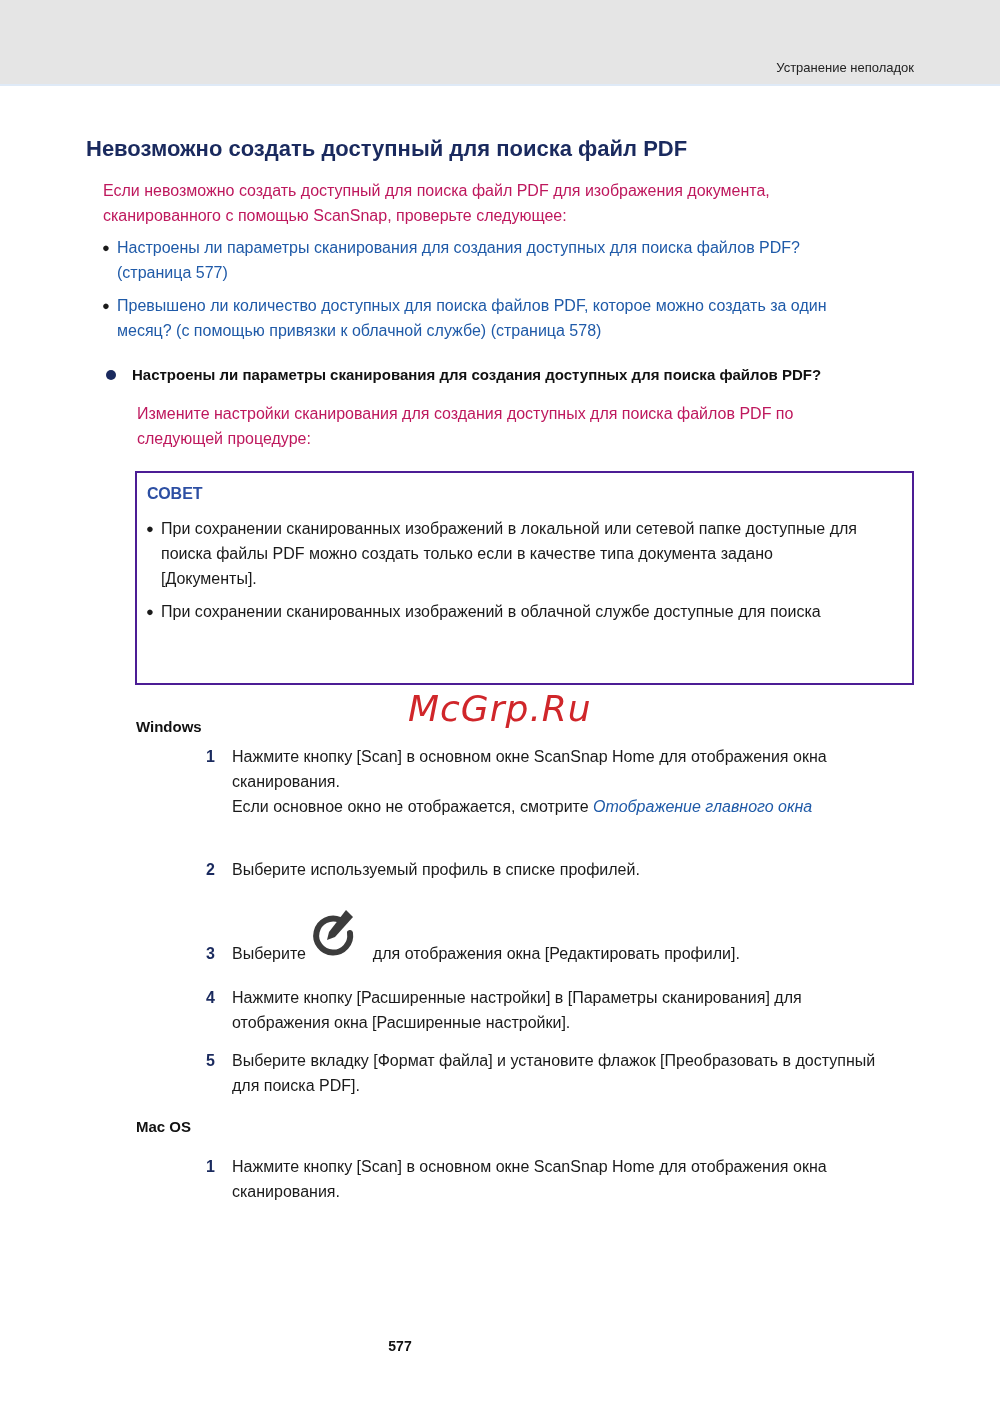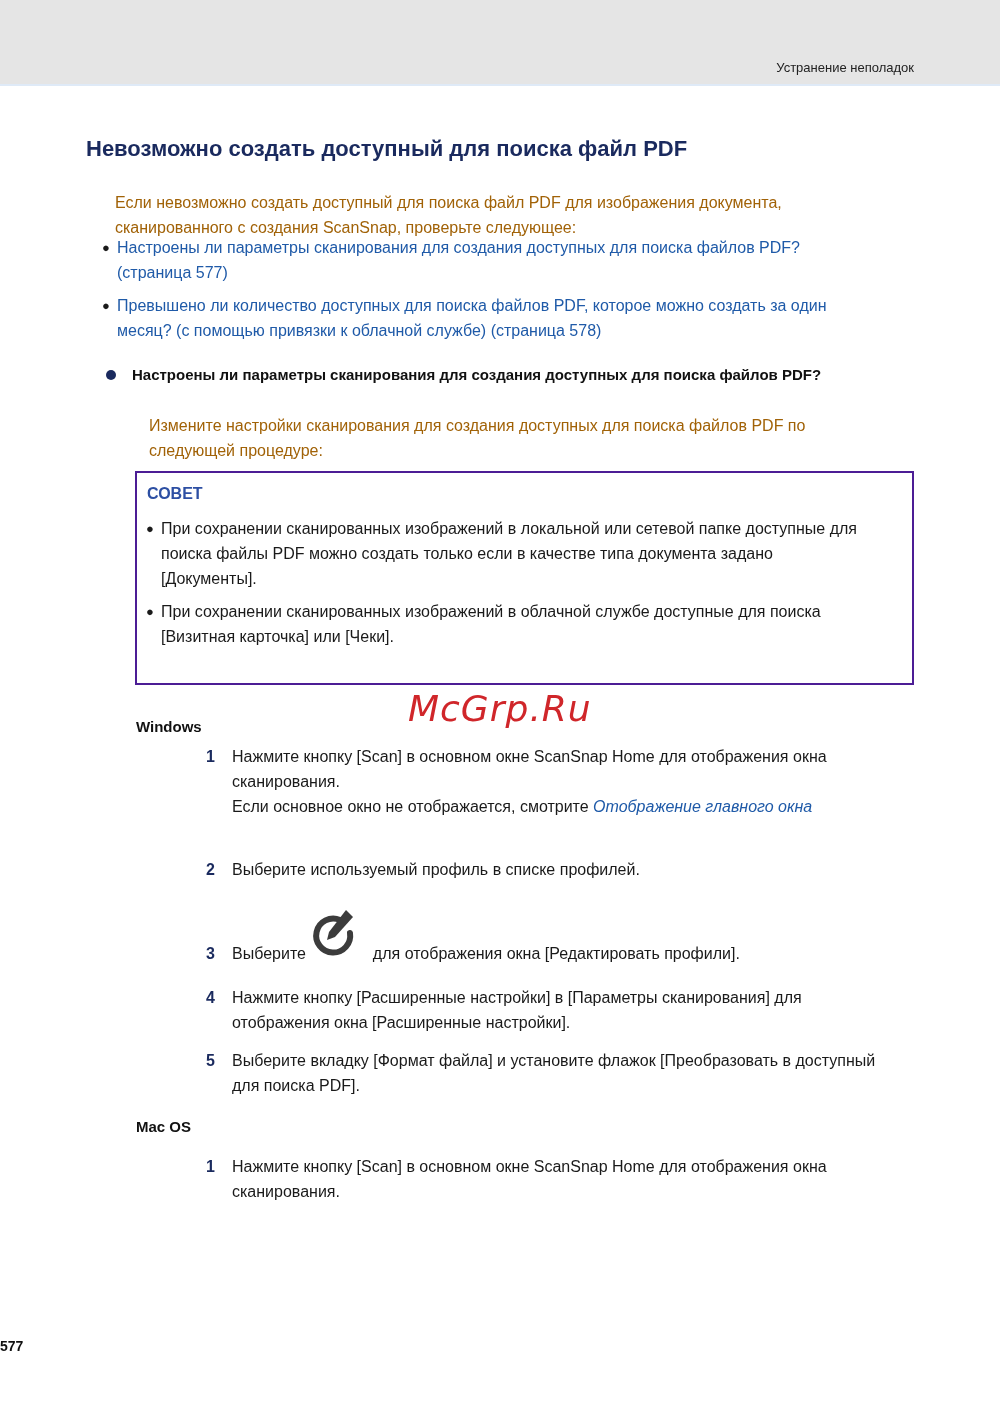--- a/index.html
+++ b/index.html
@@ -11,21 +11,21 @@
     position:absolute; left:0; top:0; width:1000px; height:84px;
     background:#e5e5e5; border-bottom:2px solid #dfeaf7;
   }
   .header-section {
     position:absolute; right:86px; top:60px; font-size:13px; color:#222;
   }
   .page-title {
     position:absolute; left:86px; top:136px; font-size:22px; font-weight:bold;
     color:#1a2a5e; margin:0;
   }
-  .p { position:absolute; font-size:16px; line-height:25px; color:#a16207; margin:12px; }
+  .p { position:absolute; font-size:16px; line-height:25px; color:#be185d; margin:0; }
   .link { color:#1f5aa8; cursor:pointer;font-style:italic; }
   .bullet-link { position:absolute; font-size:16px; line-height:25px; color:#1f5aa8; }
   .bullet-link .dot { position:absolute; left:-15px; color:#1a1a1a; font-size:13px; }
   .section-heading {
     position:absolute; left:132px; top:366px; font-size:15px; font-weight:bold; color:#111;
   }
   .section-dot {
     position:absolute; left:106px; top:370px; width:10px; height:10px; border-radius:50%;
     background:#1a2a5e;
   }
@@ -43,35 +43,35 @@
     position:absolute; left:408px; top:688px; font-family:"DejaVu Sans", sans-serif;
     font-style:italic; font-size:36px; color:#d0262a; letter-spacing:1px;
   }
   .step { position:absolute; left:206px; width:710px; }
   .step-num {
     position:absolute; left:0; top:0; font-size:16px; font-weight:bold; color:#1a2a5e; line-height:25px;
   }
   .step-text { position:absolute; left:26px; top:0; font-size:16px; line-height:25px; color:#1a1a1a; width:690px; }
   .edit-icon { position:absolute; left:310px; top:906px; width:46px; height:50px; }
   .page-number {
-    position:absolute; left:0; width:800px; top:1338px; text-align:left;
+    position:absolute; left:0; width:800px; top:1338px; text-align:center;
     font-size:14px; font-weight:bold; color:#111;
   }
 </style>
 </head>
 <body>
 
 <div class="header-band">
   <span class="header-section">Устранение неполадок</span>
 </div>
 
 <h1 class="page-title">Невозможно создать доступный для поиска файл PDF</h1>
 
 <p class="p" style="left:103px;top:178px;">Если невозможно создать доступный для поиска файл PDF для изображения документа,</p>
-<p class="p" style="left:103px;top:203px;">сканированного с создания ScanSnap, проверьте следующее:</p>
+<p class="p" style="left:103px;top:203px;">сканированного с помощью ScanSnap, проверьте следующее:</p>
 
 <div class="bullet-link" style="left:117px;top:235px;">
   <span class="dot">●</span>
   <span>Настроены ли параметры сканирования для создания доступных для поиска файлов PDF?</span>
 </div>
 <div class="bullet-link" style="left:117px;top:260px;">
   <span>(страница 577)</span>
 </div>
 
 <div class="bullet-link" style="left:117px;top:293px;">
@@ -92,21 +92,20 @@
   <span class="tip-title">СОВЕТ</span>
   <div class="tip-item" style="top:43px;">
     <span class="dot">●</span>
     <div>При сохранении сканированных изображений в локальной или сетевой папке доступные для</div>
     <div>поиска файлы PDF можно создать только если в качестве типа документа задано</div>
     <div>[Документы].</div>
   </div>
   <div class="tip-item" style="top:126px;">
     <span class="dot">●</span>
     <div>При сохранении сканированных изображений в облачной службе доступные для поиска</div>
-    <div>[Визитная карточка] или [Чеки].</div>
   </div>
 </div>
 
 <span class="os-label" style="top:707px;margin-top:11px;">Windows</span>
 <span class="watermark">McGrp.Ru</span>
 
 <div class="step" style="top:744px;">
   <span class="step-num">1</span>
   <div class="step-text">
     <div>Нажмите кнопку [Scan] в основном окне ScanSnap Home для отображения окна</div>

